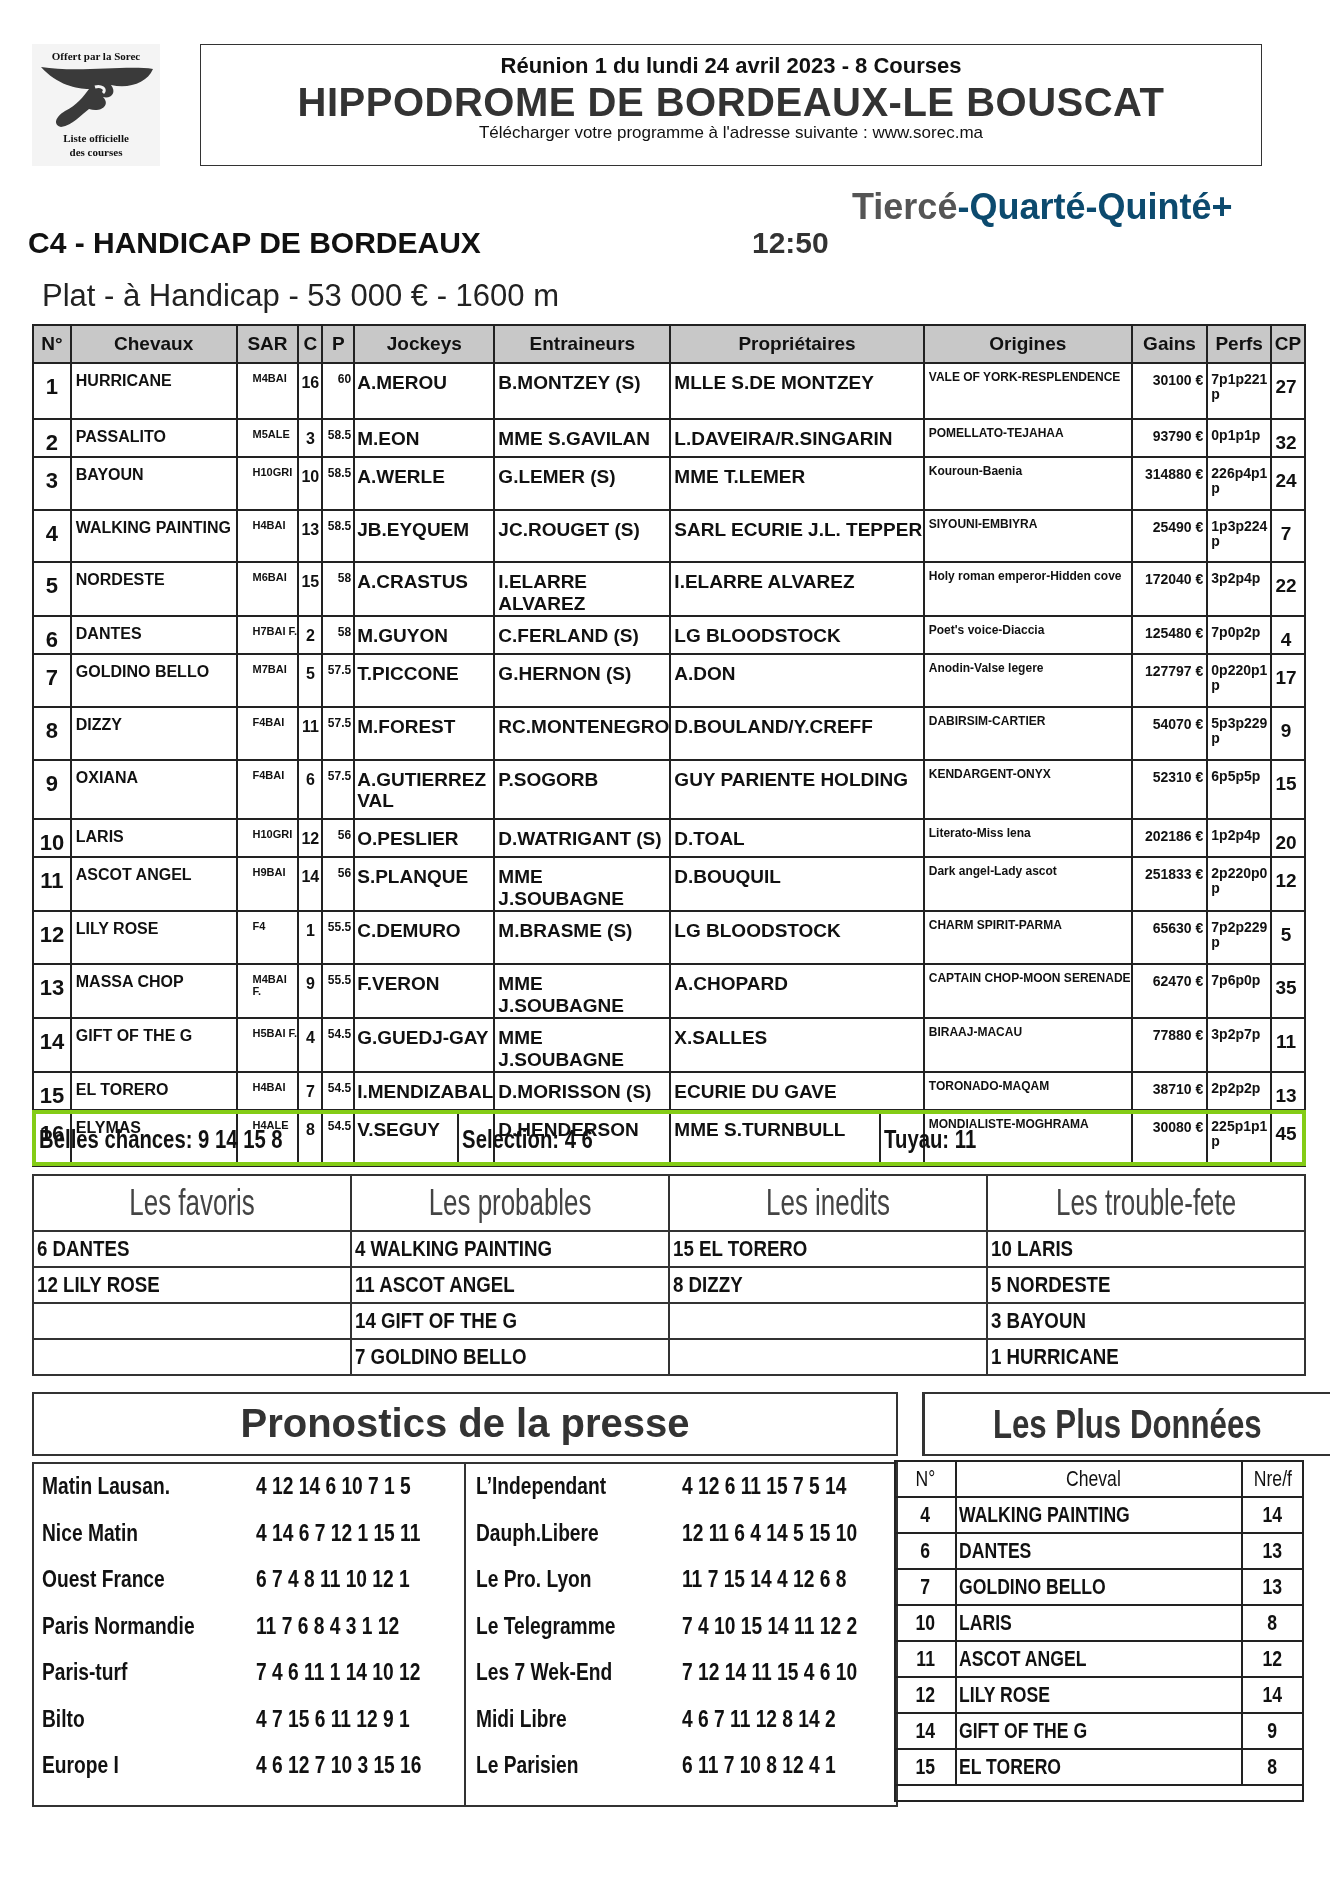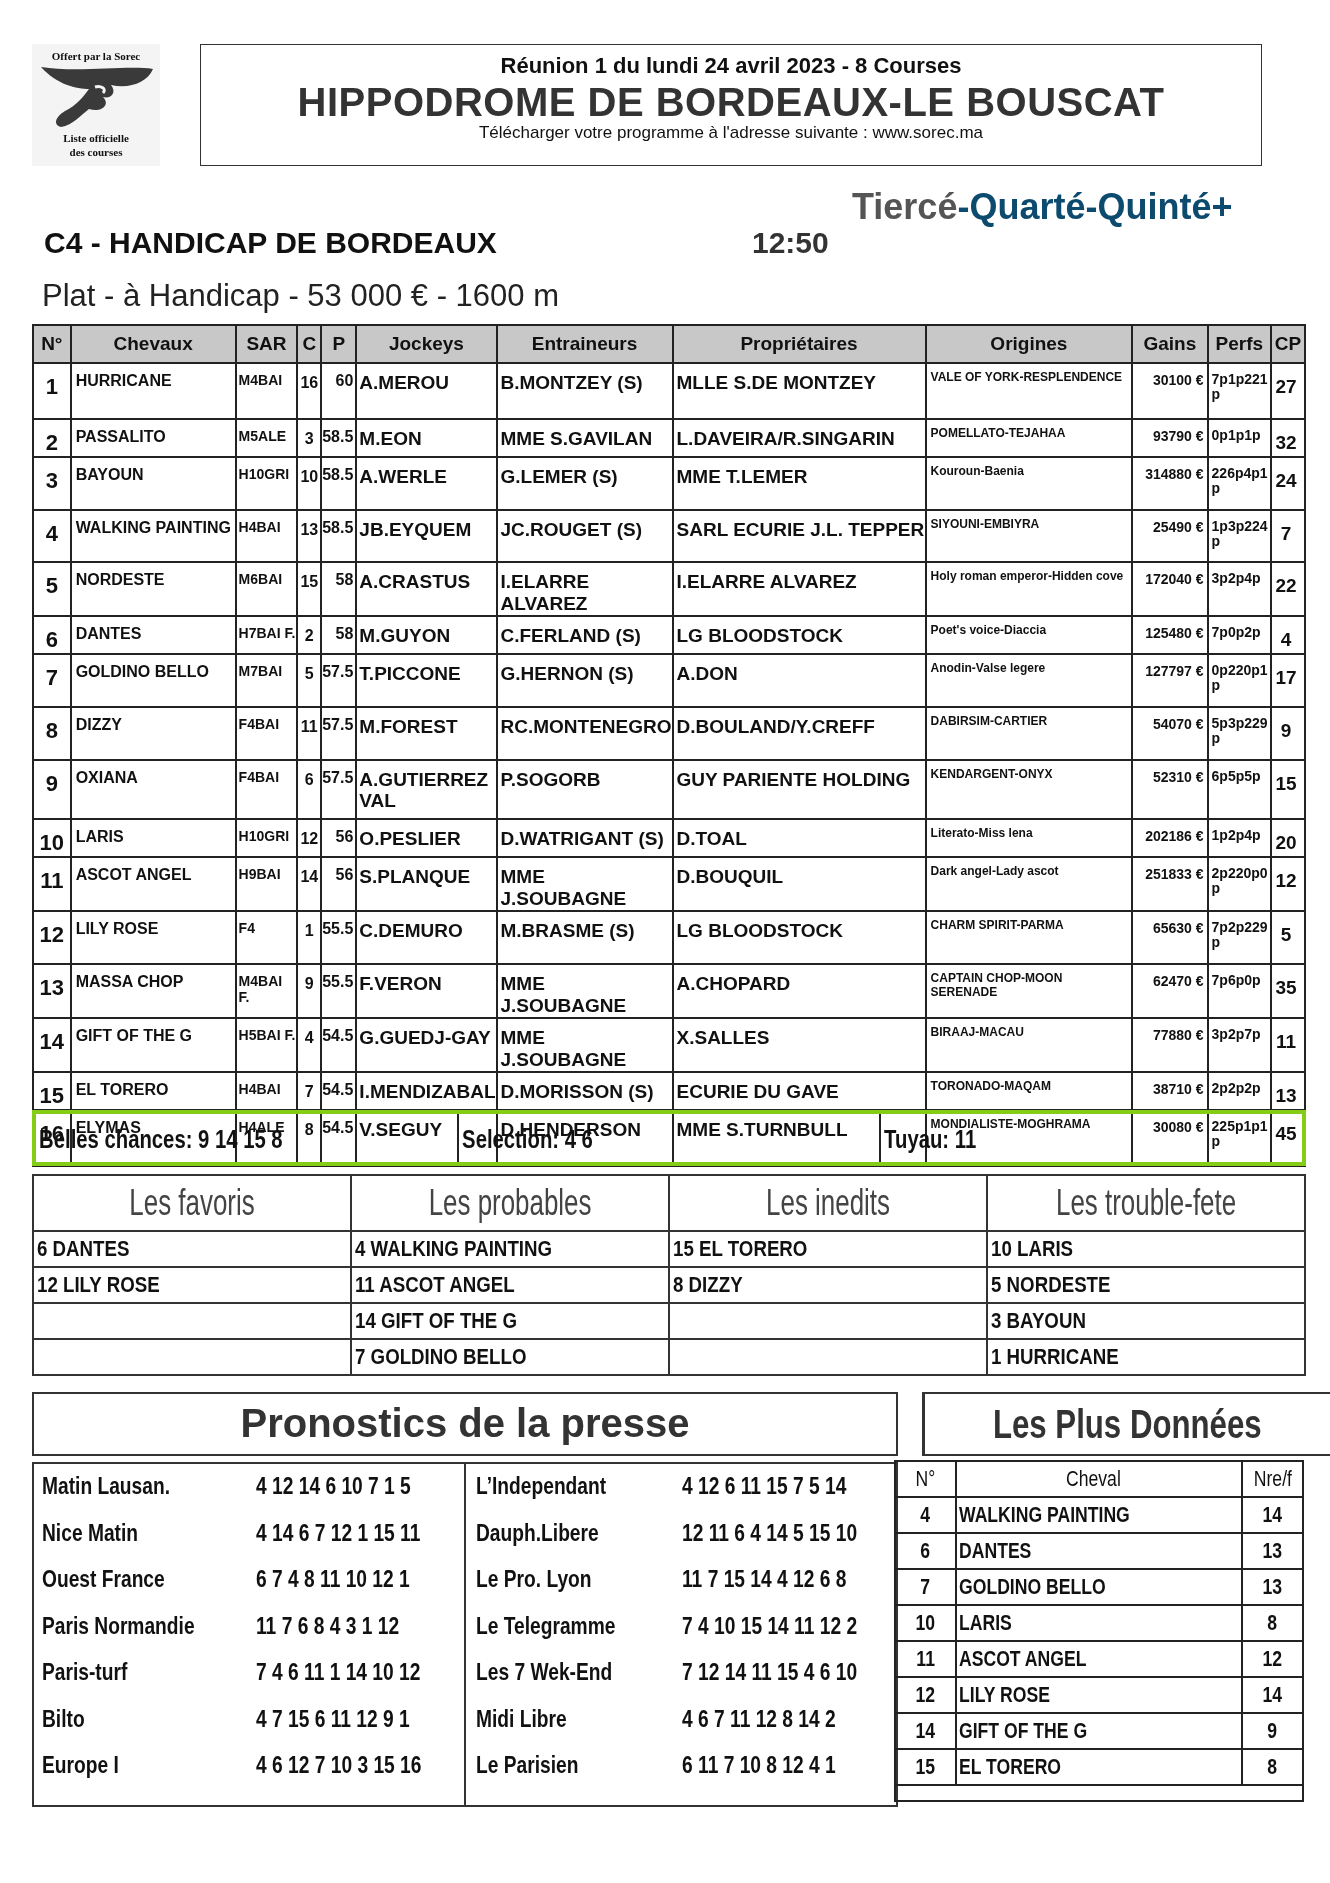--- a/index.html
+++ b/index.html
@@ -15,35 +15,35 @@
   
   .headbox { position: absolute; left: 200px; top: 44px; width: 1062px; height: 122px; border: 1.5px solid #333; text-align: center; }
   .headbox .reunion { font-weight: bold; font-size: 22px; margin-top: 8px; display:block; }
   .headbox .hippo { font-weight: bold; font-size: 40px; color: #333; line-height: 46px; display:block; letter-spacing: 0.5px; }
   .headbox .dl { font-size: 17px; display:block; margin-top: -2px; }
 
   .bet { position: absolute; left: 852px; top: 186px; font-weight: bold; font-size: 36px; }
   .bet .t1 { color: #555; }
   .bet .t2 { color: #0c4a6e; }
 
-  .race-title { position: absolute; left: 44px; top: 226px; font-weight: bold; font-size: 30px; }
+  .race-title { position: absolute; left: 28px; top: 226px; font-weight: bold; font-size: 30px; }
   .race-time { position: absolute; left: 752px; top: 226px; font-weight: bold; font-size: 30px; color:#333; }
   .race-sub { position: absolute; left: 42px; top: 278px; font-size: 31px; color:#222; }
 
   
   table { border-collapse: collapse; }
   .main { position: absolute; left: 32px; top: 324px; width: 1274px; }
   .main th, .main td { border: 2px solid #222; }
   .main th { background: #c8c8c8; font-weight: bold; font-size: 19px; height: 38px; text-align: center; transform-origin: center; }
   .main td { vertical-align: top; font-weight: bold; }
   .c-num { width: 38px; text-align: center; font-size: 22px; padding-top: 10px; }
   .c-horse { width: 167px; font-size: 16px; padding: 8px 0 0 4px; }
-  .c-sar { width: 62px; font-size: 14px; padding: 8px 0 0 2px; }
+  .c-sar { width: 62px; font-size: 11px; padding: 8px 0 0 15px; }
   .c-c { width: 24px; text-align: center; font-size: 16px; padding-top: 10px; }
-  .c-p { width: 32px; text-align: right; font-size: 16px; padding: 8px 2px 0 0; }
+  .c-p { width: 32px; text-align: right; font-size: 12px; padding: 8px 2px 0 0; }
   .c-jock { width: 138px; font-size: 19px; padding: 8px 0 0 2px; line-height: 21px; }
   .c-ent { width: 165px; font-size: 19px; padding: 8px 0 0 3px; }
   .c-prop { width: 254px; font-size: 19px; padding: 8px 0 0 3px; }
   .c-orig { width: 210px; font-size: 12px; padding: 6px 0 0 4px; }
   .c-gains { width: 76px; text-align: right; font-size: 14px; padding: 8px 3px 0 0; }
   .c-perfs { width: 64px; font-size: 14px; padding: 8px 0 0 3px; line-height: 15px; word-break: break-all; }
   .c-cp { width: 34px; text-align: center; font-size: 19px; padding: 12px 4px 0 0; }
 
   
   .tips { position: absolute; left: 32px; top: 1110px; width: 1274px; height: 56px; border: 4px solid #84cc16; display: flex; }

